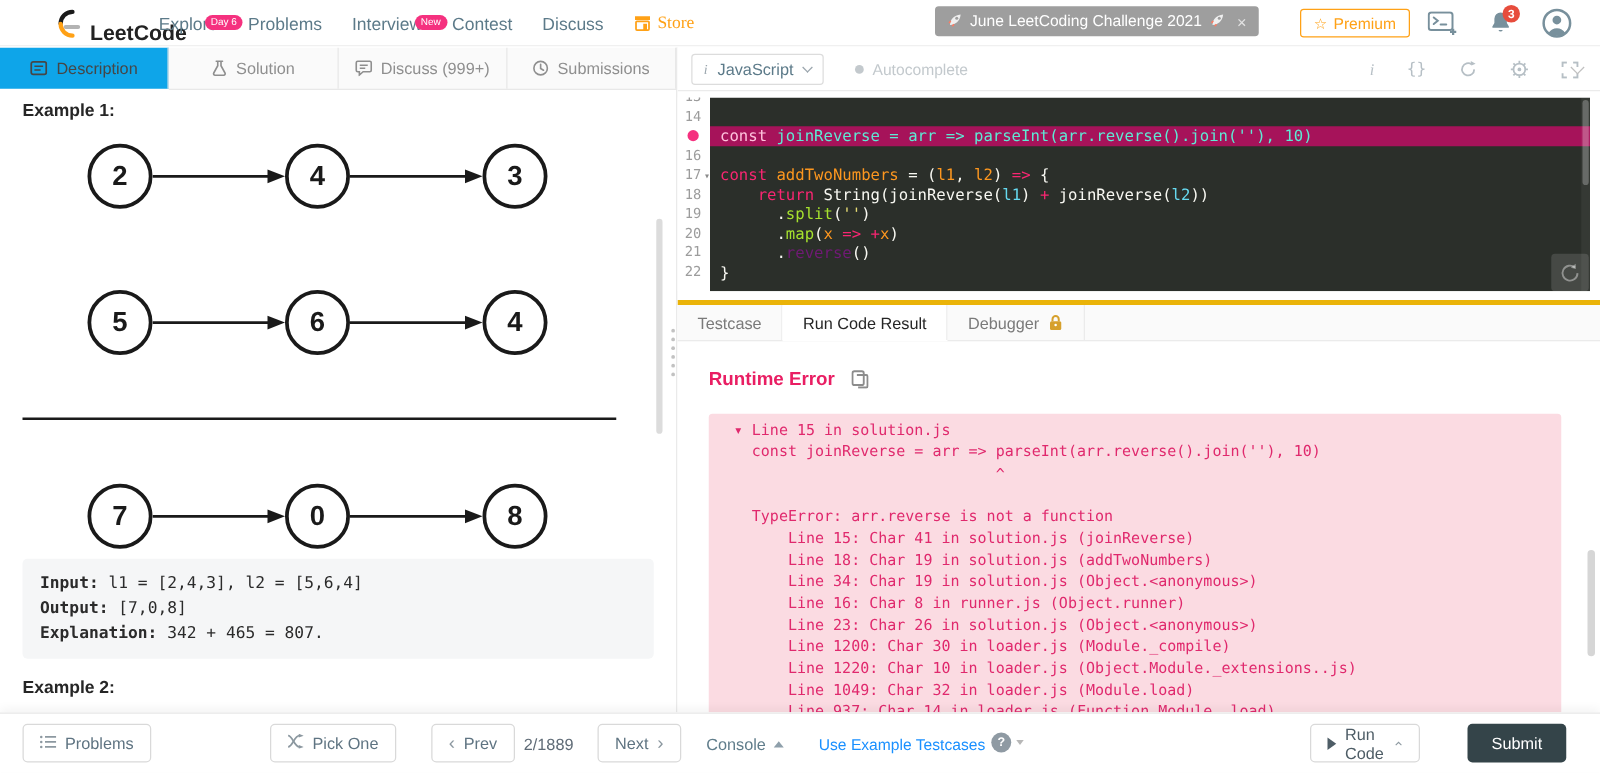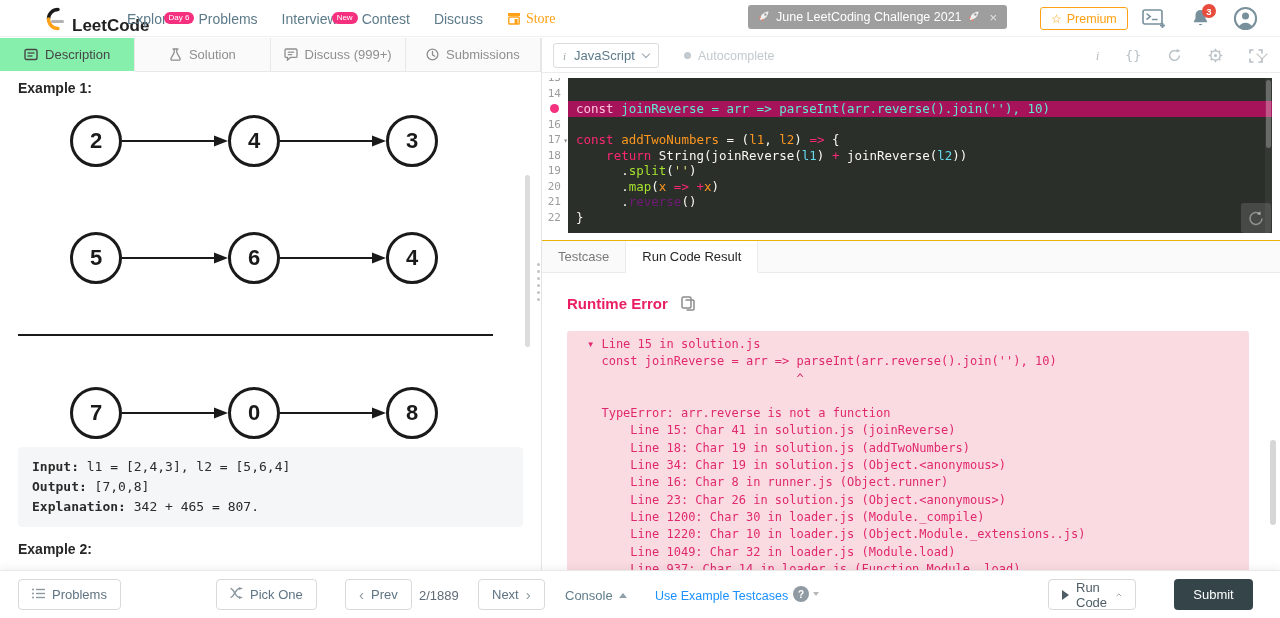--- a/index.html
+++ b/index.html
@@ -41,21 +41,21 @@
   .panel-divider{position:absolute;left:541px;top:38px;width:1px;height:532px;background:#e4e4e4;}
   .drag-dots{position:absolute;left:537px;top:263px;display:flex;flex-direction:column;gap:4px;z-index:3;}
   .drag-dots i{width:3px;height:3px;border-radius:50%;background:#c2c2c2;}
   .right-panel{position:absolute;left:542px;top:38px;width:738px;height:532px;background:#fff;overflow:hidden;}
 
   
   .left-tabs{height:34px;background:#fafafa;border-bottom:1px solid #e8e8e8;display:flex;}
   .ltab{flex:1;display:flex;align-items:center;justify-content:center;gap:7px;font-size:13px;
     color:#8f8f8f;border-right:1px solid #e8e8e8;cursor:pointer;white-space:nowrap;}
   .ltab svg{flex:0 0 auto;}
-  .ltab.active{background:#86efac;color:#464646;box-shadow:0 1px 0 0 #fff;}
+  .ltab.active{background:#0ea5e9;color:#464646;box-shadow:0 1px 0 0 #fff;}
 
   
   .p-title{margin:8px 0 0 18px;font-size:14px;font-weight:700;color:#262626;}
   .ll-row{display:flex;align-items:center;margin-left:70px;height:52px;}
   .ll-row.r1{margin-top:19px;} .ll-row.r2{margin-top:65px;} .ll-row.r3{margin-top:51px;}
   .ll-node{width:52px;height:52px;border:3px solid #1a1a1a;border-radius:50%;display:flex;
     align-items:center;justify-content:center;font-size:22px;font-weight:700;color:#1a1a1a;background:#fff;flex:0 0 auto;}
   .ll-arrow{margin:0 0;flex:0 0 auto;}
   .hr-divider{margin:50px 0 0 18px;width:475px;border:none;border-top:2px solid #1a1a1a;}
   .io-block{margin:8px 18px 0 18px;background:#f5f6f7;border-radius:4px;padding:10px 14px;
@@ -89,21 +89,21 @@
   .code{flex:1;padding-left:8px;white-space:pre;font-family:"DejaVu Sans Mono",monospace;
     font-size:12.5px;color:#f8f8f2;}
   .crow.hl .code{background:var(--hl-bg);}
   .ed-track{position:absolute;right:8px;top:0;bottom:0;width:7px;background:rgba(255,255,255,0.05);}
   .ed-thumb{position:absolute;right:9px;top:2px;width:5px;height:68px;background:rgba(255,255,255,0.25);border-radius:3px;}
   .ed-resize{position:absolute;right:9px;bottom:0;width:30px;height:30px;background:rgba(255,255,255,0.13);
     border-radius:3px;display:flex;align-items:center;justify-content:center;color:rgba(255,255,255,0.4);}
 
   
   .result-tabs{position:absolute;left:0;top:202px;width:738px;height:33px;background:#fafafa;
-    border-top:1px solid #eab308;border-bottom:1px solid #ebebeb;display:flex;}
+    border-top:4px solid #eab308;border-bottom:1px solid #ebebeb;display:flex;}
   .rtab{padding:0 16px;display:flex;align-items:center;gap:7px;font-size:13px;color:#7a7a7a;
     border-right:1px solid #ebebeb;cursor:pointer;}
   .rtab.active{background:#fff;color:#262626;box-shadow:0 1px 0 0 #fff;}
   .rtabs-chev{position:absolute;right:14px;top:12px;width:8px;height:8px;border-right:1.5px solid #c0c0c0;
     border-bottom:1.5px solid #c0c0c0;transform:rotate(45deg);cursor:pointer;}
 
   
   .result-content{position:absolute;left:0;top:236px;width:738px;bottom:0;overflow:hidden;background:#fff;}
   .status-row{margin:21px 0 0 25px;display:flex;align-items:center;gap:13px;}
   .status{font-size:15px;font-weight:600;color:var(--status-error);}
@@ -440,20 +440,30 @@
     </div>
   </div>
 
   <div class="result-tabs" id="result-tabs">
       <div class="rtab">
         <span>Testcase</span>
       </div>
       <div class="rtab active">
         <span>Run Code Result</span>
       </div>
+      <div class="rtab">
+        <span>Debugger</span>
+        <span style="display: flex;">
+          <svg width="13" height="14" viewBox="0 0 13 14">
+            <rect x="2" y="6" width="9" height="7" rx="1.2" fill="#d6a02c"></rect>
+            <path d="M4 6 V4.3 a2.5 2.5 0 0 1 5 0 V6" fill="none" stroke="#d6a02c" stroke-width="1.6"></path>
+            <circle cx="6.5" cy="9" r="1" fill="#fff"></circle>
+          </svg>
+        </span>
+      </div>
     </div>
   <div class="rtabs-chev"></div>
 
   <div class="result-content">
     <div class="status-row">
       <span class="status">Runtime Error</span>
       <span class="copy-ic">
         <svg width="14" height="15" viewBox="0 0 14 15">
             <rect x="1" y="1" width="9" height="11" rx="1.5" fill="none" stroke="currentColor" stroke-width="1.5"></rect>
             <path d="M4.5 4 H12 a1 1 0 0 1 1 1 V13 a1 1 0 0 1 -1 1 H5.5" fill="none" stroke="currentColor" stroke-width="1.5"></path>

